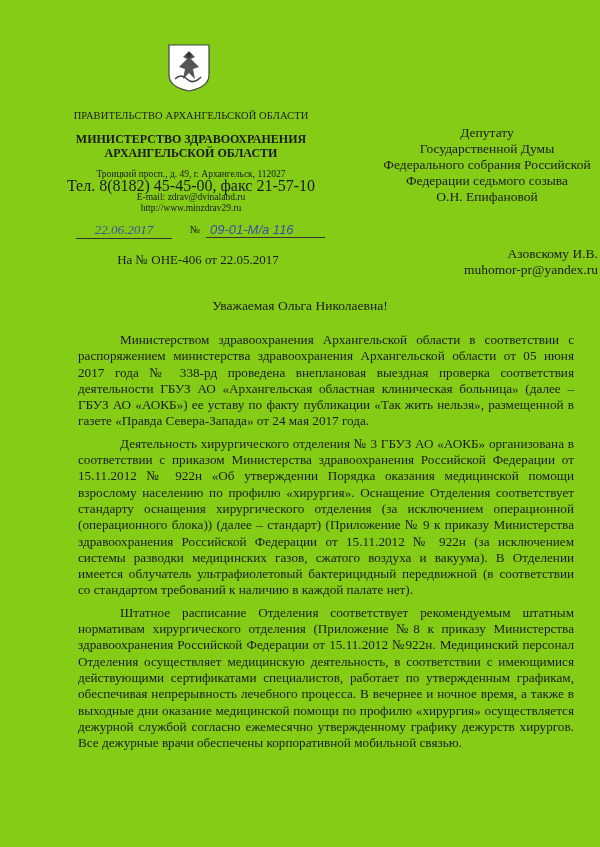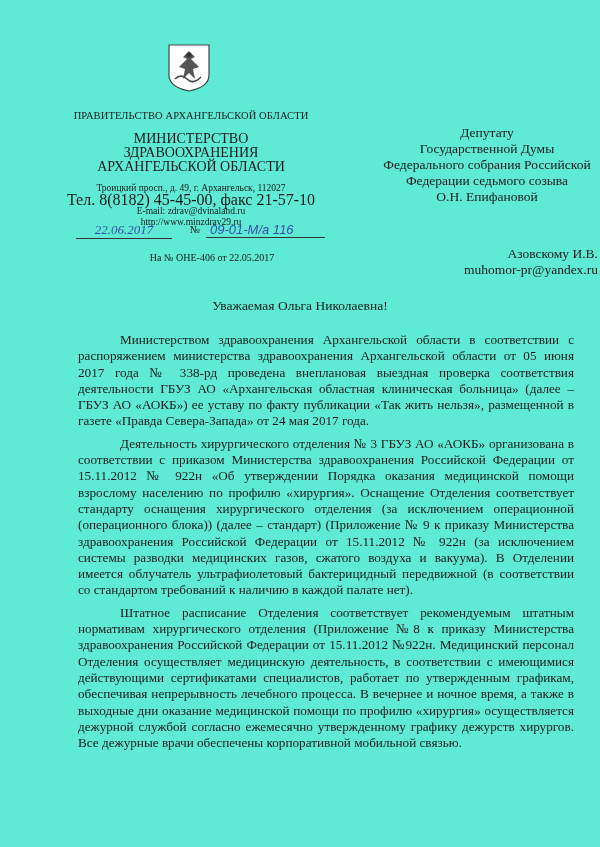--- a/index.html
+++ b/index.html
@@ -1,33 +1,33 @@
 <!DOCTYPE html>
 <html><head>
 <meta charset="utf-8">
 <style>
   html, body { margin:0; padding:0; background:#ffffff; }
   body { width:600px; height:847px; position:relative; overflow:hidden;
          font-family:"Liberation Serif", "DejaVu Serif", serif; color:#1a1a1a; }
-  .page { position:absolute; left:0; top:0; width:600px; height:847px; background:#5eead4; }
+  .page { position:absolute; left:0; top:0; width:600px; height:847px; background:#84cc16; }
 
   .emblem { position:absolute; left:167px; top:43px; width:44px; height:50px; }
 
   .left-head { position:absolute; left:66px; top:110px; width:250px; text-align:center; }
   .gov { font-size:10.5px; line-height:12px; letter-spacing:0.1px; }
-  .ministry { font-size:14px; font-weight:normal; line-height:14px; margin-top:10px; }
+  .ministry { font-size:12px; font-weight:bold; line-height:14px; margin-top:10px; }
   .contacts { margin-top:9px; font-size:9.5px; line-height:11px; }
   .contacts .tel { font-size:16px; line-height:12px; }
 
   .reg-line { position:absolute; left:64px; top:222px; width:260px; height:20px; }
   .hand { font-family:"Liberation Sans", sans-serif; font-style:italic; color:#3a4fa8; font-size:13px; }
   .reg-date { position:absolute; left:12px; top:0; width:96px; border-bottom:1px solid #333; text-align:center;font-family:Liberation Serif, serif; }
   .reg-no-label { position:absolute; left:126px; top:2px; font-size:10.5px; }
   .reg-no { position:absolute; left:142px; top:0; width:115px; border-bottom:1px solid #333; text-align:left; padding-left:4px; }
-  .ref-line { position:absolute; left:82px; top:252px; width:260px; text-align:center; font-size:10px; }
+  .ref-line { position:absolute; left:68px; top:252px; width:260px; text-align:center; font-size:13px; }
 
   .recipient { position:absolute; left:376px; top:125px; width:222px; text-align:center; font-size:13.5px; line-height:16px; }
   .recipient2 { position:absolute; left:376px; top:246px; width:222px; text-align:right; font-size:13.5px; line-height:16px; }
 
   .salutation { position:absolute; left:0; top:298px; width:600px; text-align:center; font-size:13.5px; }
 
   .body { position:absolute; left:78px; top:332px; width:496px; font-size:13.2px; line-height:16.3px; text-align:justify; }
   .body p { margin:0 0 6px 0; text-indent:42px; }
 </style>
 </head>

